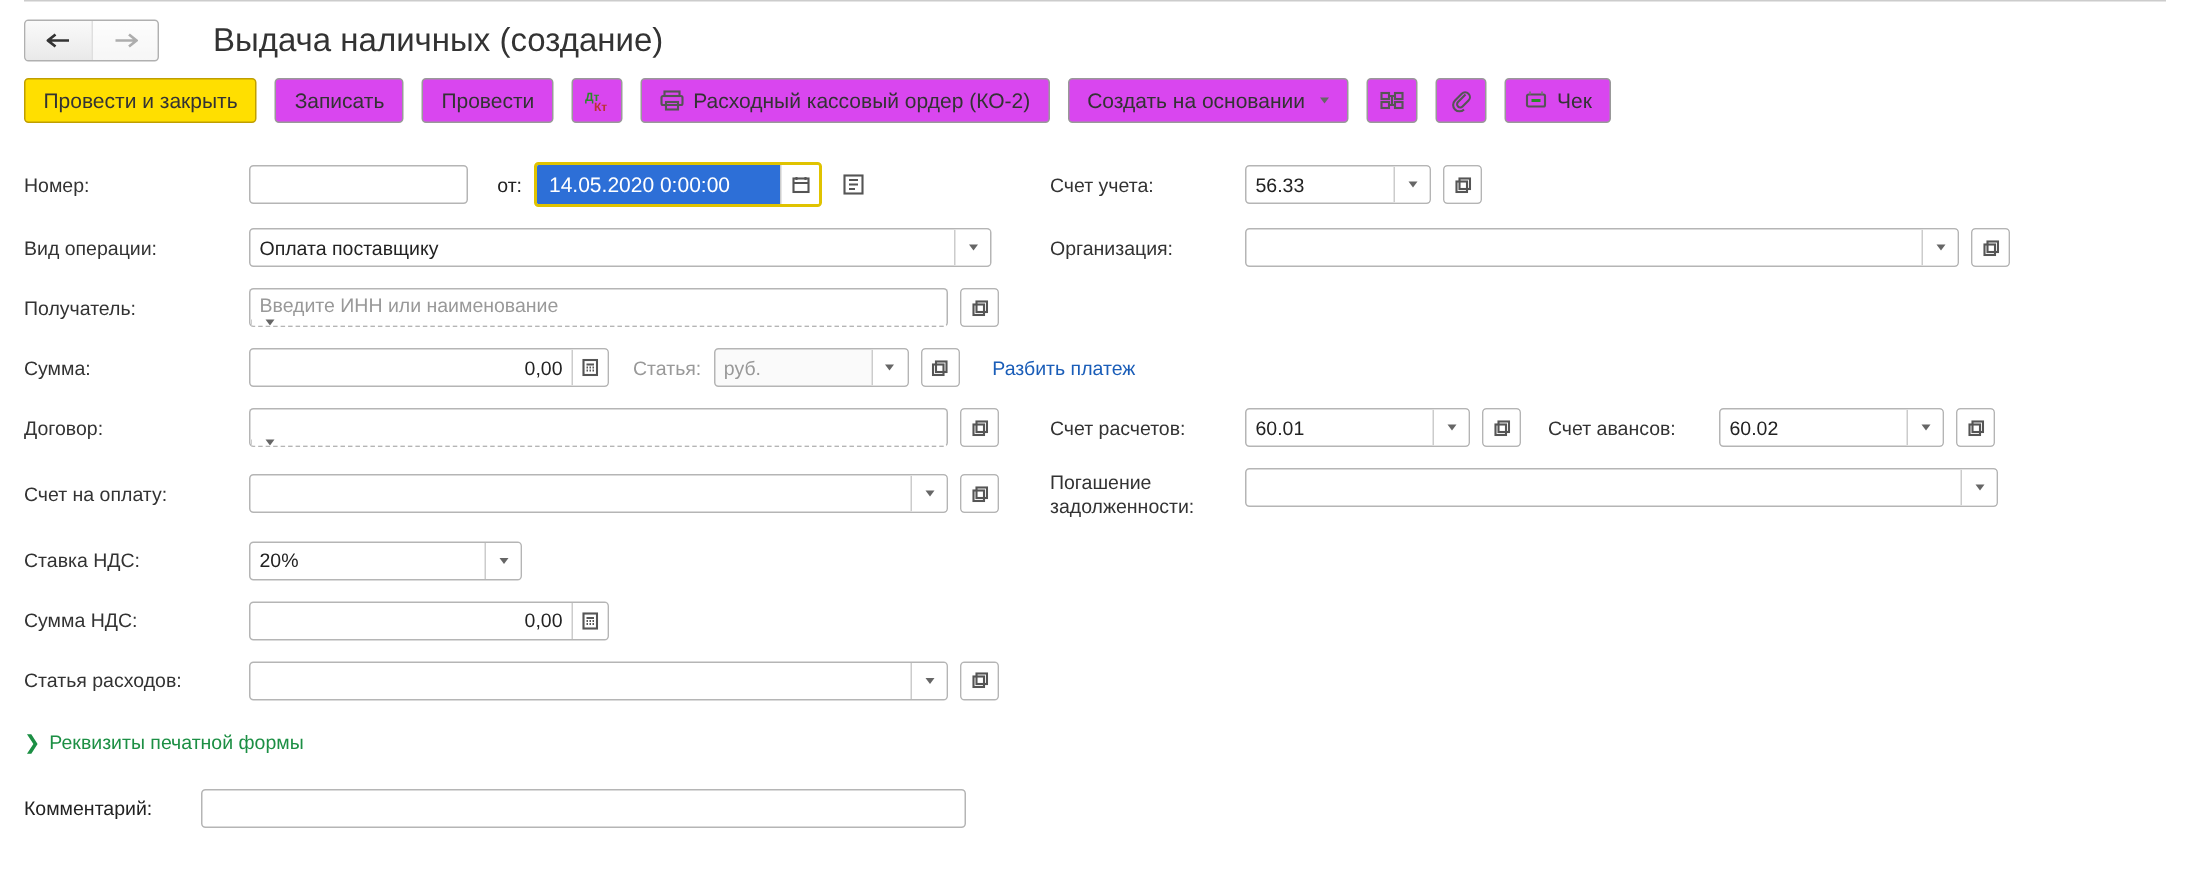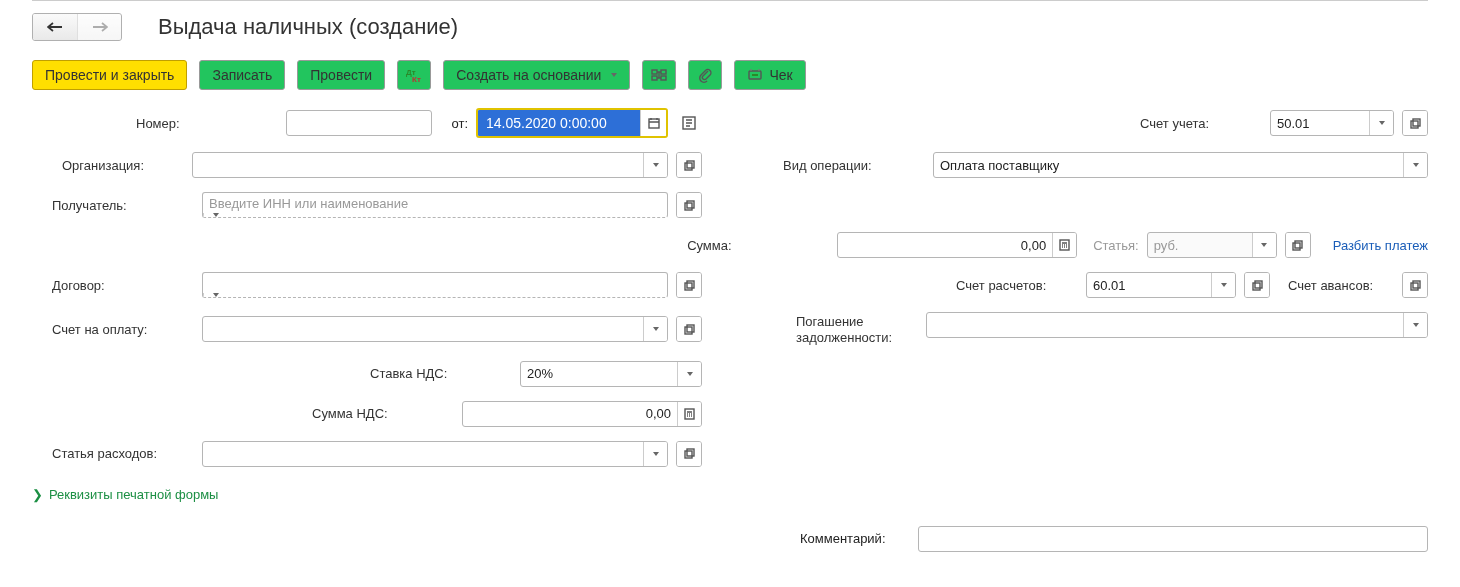--- a/index.html
+++ b/index.html
@@ -1,31 +1,31 @@
 <!DOCTYPE html>
 <html><head>
 <meta charset="utf-8">
 <style>
   * { box-sizing: border-box; }
   html, body { margin: 0; padding: 0; font-family: Arial, sans-serif; font-size: 13px; color: #222; background: #fff; }
-  .page { width: 1460px; height: 587px; padding: 0 32px; }
+  .page { width: 1460px; height: 587px; padding: 0 16px; }
   .hdr-row { display: flex; align-items: center; gap: 36px; height: 52px; border-top: 1px solid #ccc; }
   .nav-btns { display: flex; border: 1px solid #b0b0b0; border-radius: 3px; overflow: hidden; }
   .nav-btn { width: 44px; height: 26px; display: flex; align-items: center; justify-content: center; background: linear-gradient(#fafafa,#e9e9e9); cursor: pointer; }
   .nav-btn + .nav-btn { border-left: 1px solid #b0b0b0; }
   .nav-btn.disabled { opacity: .4; cursor: default; }
   .nav-arrow { width: 16px; height: 10px; stroke: #333; stroke-width: 1.8; fill: none; }
   .title { font-size: 22px; color: #333; }
-  .toolbar { display: flex; align-items: center; gap: 12px; height: 46px; }
-  .btn { height: 30px; padding: 0 12px; display: inline-flex; align-items: center; gap: 6px; border: 1px solid #999; border-radius: 3px; background: #22c55e; cursor: pointer; font-size: 14px; color: #333; }
+  .toolbar { display: flex; gap: 12px; height: 46px; }
+  .btn { height: 30px; padding: 0 12px; display: inline-flex; align-items: center; gap: 6px; border: 1px solid #999; border-radius: 3px; background: #d946ef; cursor: pointer; font-size: 14px; color: #333; }
   .btn.yellow { background: #ffdf00; border-color: #c09f00; font-weight: 400; }
   .btn.icon-only { padding: 0; width: 34px; justify-content: center; }
   .btn .caret { margin-left: 4px; border-style: solid; border-width: 4px 3px 0 3px; border-color: #666 transparent transparent transparent; }
   .form-area { display: grid; grid-template-columns: 670px 1fr; column-gap: 14px; row-gap: 14px; padding-top: 10px; align-items: center; }
-  .row { display: flex; align-items: center; gap: 8px; justify-content: flex-end; }
+  .row { display: flex; align-items: center; gap: 8px; }
   .lbl { width: 142px; min-width: 142px; color: #333; }
   .lbl2 { width: 122px; min-width: 122px; color: #333; }
   .lbl3 { width: 106px; min-width: 106px; color: #333; }
   .inp { height: 26px; border: 1px solid #b5b5b5; border-radius: 3px; padding: 0 6px; background: #fff; font-size: 14px; color: #333; display: inline-flex; align-items: center; }
   .input-group { display: flex; border: 1px solid #b5b5b5; border-radius: 3px; overflow: hidden; height: 26px; background: #fff; }
   .input-group.dotted { border-bottom-style: dashed; flex-direction: column; }
   .input-group > .val { flex: 1; padding: 0 6px; display: flex; align-items: center; }
   .input-group > .val.right { justify-content: flex-end; }
   .input-group > .val.ph { color: #999; }
   .ig-btn { width: 24px; display: flex; align-items: center; justify-content: center; border-left: 1px solid #ccc; background: #fff; cursor: pointer; color: #555; }
@@ -67,20 +67,28 @@
   <div class="btn yellow">Провести и закрыть</div>
   <div class="btn">Записать</div>
   <div class="btn">Провести</div>
   <div class="btn icon-only">
     <svg width="16" height="14" viewBox="0 0 16 14">
       <text x="0" y="7" font-size="8" fill="#2a8a2a" font-weight="bold">Дт</text>
       <text x="6" y="14" font-size="8" fill="#b33" font-weight="bold">Кт</text>
     </svg>
   </div>
   <div class="btn">
+    <svg width="16" height="14" viewBox="0 0 16 14">
+      <rect x="3" y="1" width="10" height="3" class="ge"></rect>
+          <rect x="1" y="4" width="14" height="6" rx="1" class="ge"></rect>
+          <rect x="4" y="8" width="8" height="5" class="ge"></rect>
+    </svg>
+    <span>Расходный кассовый ордер (КО-2)</span>
+  </div>
+  <div class="btn">
     <span>Создать на основании</span>
     <span class="caret"></span>
   </div>
   <div class="btn icon-only">
     <svg width="16" height="14" viewBox="0 0 16 14">
       <rect x="1" y="2" width="5" height="4" class="ge"></rect>
           <rect x="10" y="2" width="5" height="4" class="ge"></rect>
       <rect x="1" y="8" width="5" height="4" class="ge"></rect>
           <rect x="10" y="8" width="5" height="4" class="ge"></rect>
       <path d="M6 4 H10 M6 10 H10 M8 4 V10" class="ge"></path>
@@ -119,58 +127,58 @@
     <div class="mini-icon" style="border:none">
       <svg width="16" height="14" viewBox="0 0 16 14">
         <rect x="2" y="1" width="12" height="12" class="ge"></rect>
             <path d="M5 4 H11 M5 7 H11 M5 10 H9" class="ge"></path>
       </svg>
     </div>
   </div>
   <div class="row">
     <div class="lbl2">Счет учета:</div>
     <div class="input-group" style="width:124px">
-      <div class="val">50.01</div>
+      <div class="val">56.33</div>
       <div class="ig-btn caret">
             <span></span>
           </div>
     </div>
     <div class="input-group open-ext-solo" style="width:26px;border-left:1px solid #b5b5b5">
       <div class="ig-btn open-ext" style="border-left:none;width:100%">
             <svg class="open-ext-svg" viewBox="0 0 11 11">
               <rect x="1" y="3" width="7" height="7" class="ge"></rect>
               <rect x="3" y="1" width="7" height="7" class="ge"></rect>
             </svg>
           </div>
     </div>
   </div>
 
-  <div class="row">
-    <div class="lbl2">Организация:</div>
-    <div class="input-group" style="flex:1;max-width:476px">
-      <div class="val"></div>
-      <div class="ig-btn caret">
-            <span></span>
-          </div>
-    </div>
-    <div class="input-group open-ext-solo" style="width:26px">
-      <div class="ig-btn open-ext" style="border-left:none;width:100%">
-            <svg class="open-ext-svg" viewBox="0 0 11 11">
-              <rect x="1" y="3" width="7" height="7" class="ge"></rect>
-              <rect x="3" y="1" width="7" height="7" class="ge"></rect>
-            </svg>
-          </div>
-    </div>
-  </div>
   <div class="row">
     <div class="lbl">Вид операции:</div>
     <div class="input-group" style="width:495px">
       <div class="val">Оплата поставщику</div>
       <div class="ig-btn caret">
             <span></span>
+          </div>
+    </div>
+  </div>
+  <div class="row">
+    <div class="lbl2">Организация:</div>
+    <div class="input-group" style="flex:1;max-width:476px">
+      <div class="val"></div>
+      <div class="ig-btn caret">
+            <span></span>
+          </div>
+    </div>
+    <div class="input-group open-ext-solo" style="width:26px">
+      <div class="ig-btn open-ext" style="border-left:none;width:100%">
+            <svg class="open-ext-svg" viewBox="0 0 11 11">
+              <rect x="1" y="3" width="7" height="7" class="ge"></rect>
+              <rect x="3" y="1" width="7" height="7" class="ge"></rect>
+            </svg>
           </div>
     </div>
   </div>
 
   <div class="row">
     <div class="lbl">Получатель:</div>
     <div class="input-group dotted" style="width:466px">
       <div class="val ph">Введите ИНН или наименование</div>
       <div class="ig-btn caret">
             <span></span>
@@ -243,20 +251,26 @@
     </div>
     <div class="input-group open-ext-solo" style="width:26px">
       <div class="ig-btn open-ext" style="border-left:none;width:100%">
             <svg class="open-ext-svg" viewBox="0 0 11 11">
               <rect x="1" y="3" width="7" height="7" class="ge"></rect>
               <rect x="3" y="1" width="7" height="7" class="ge"></rect>
             </svg>
           </div>
     </div>
     <div class="lbl3" style="margin-left:10px">Счет авансов:</div>
+    <div class="input-group" style="width:150px">
+      <div class="val">60.02</div>
+      <div class="ig-btn caret">
+            <span></span>
+          </div>
+    </div>
     <div class="input-group open-ext-solo" style="width:26px">
       <div class="ig-btn open-ext" style="border-left:none;width:100%">
             <svg class="open-ext-svg" viewBox="0 0 11 11">
               <rect x="1" y="3" width="7" height="7" class="ge"></rect>
               <rect x="3" y="1" width="7" height="7" class="ge"></rect>
             </svg>
           </div>
     </div>
   </div>
 

